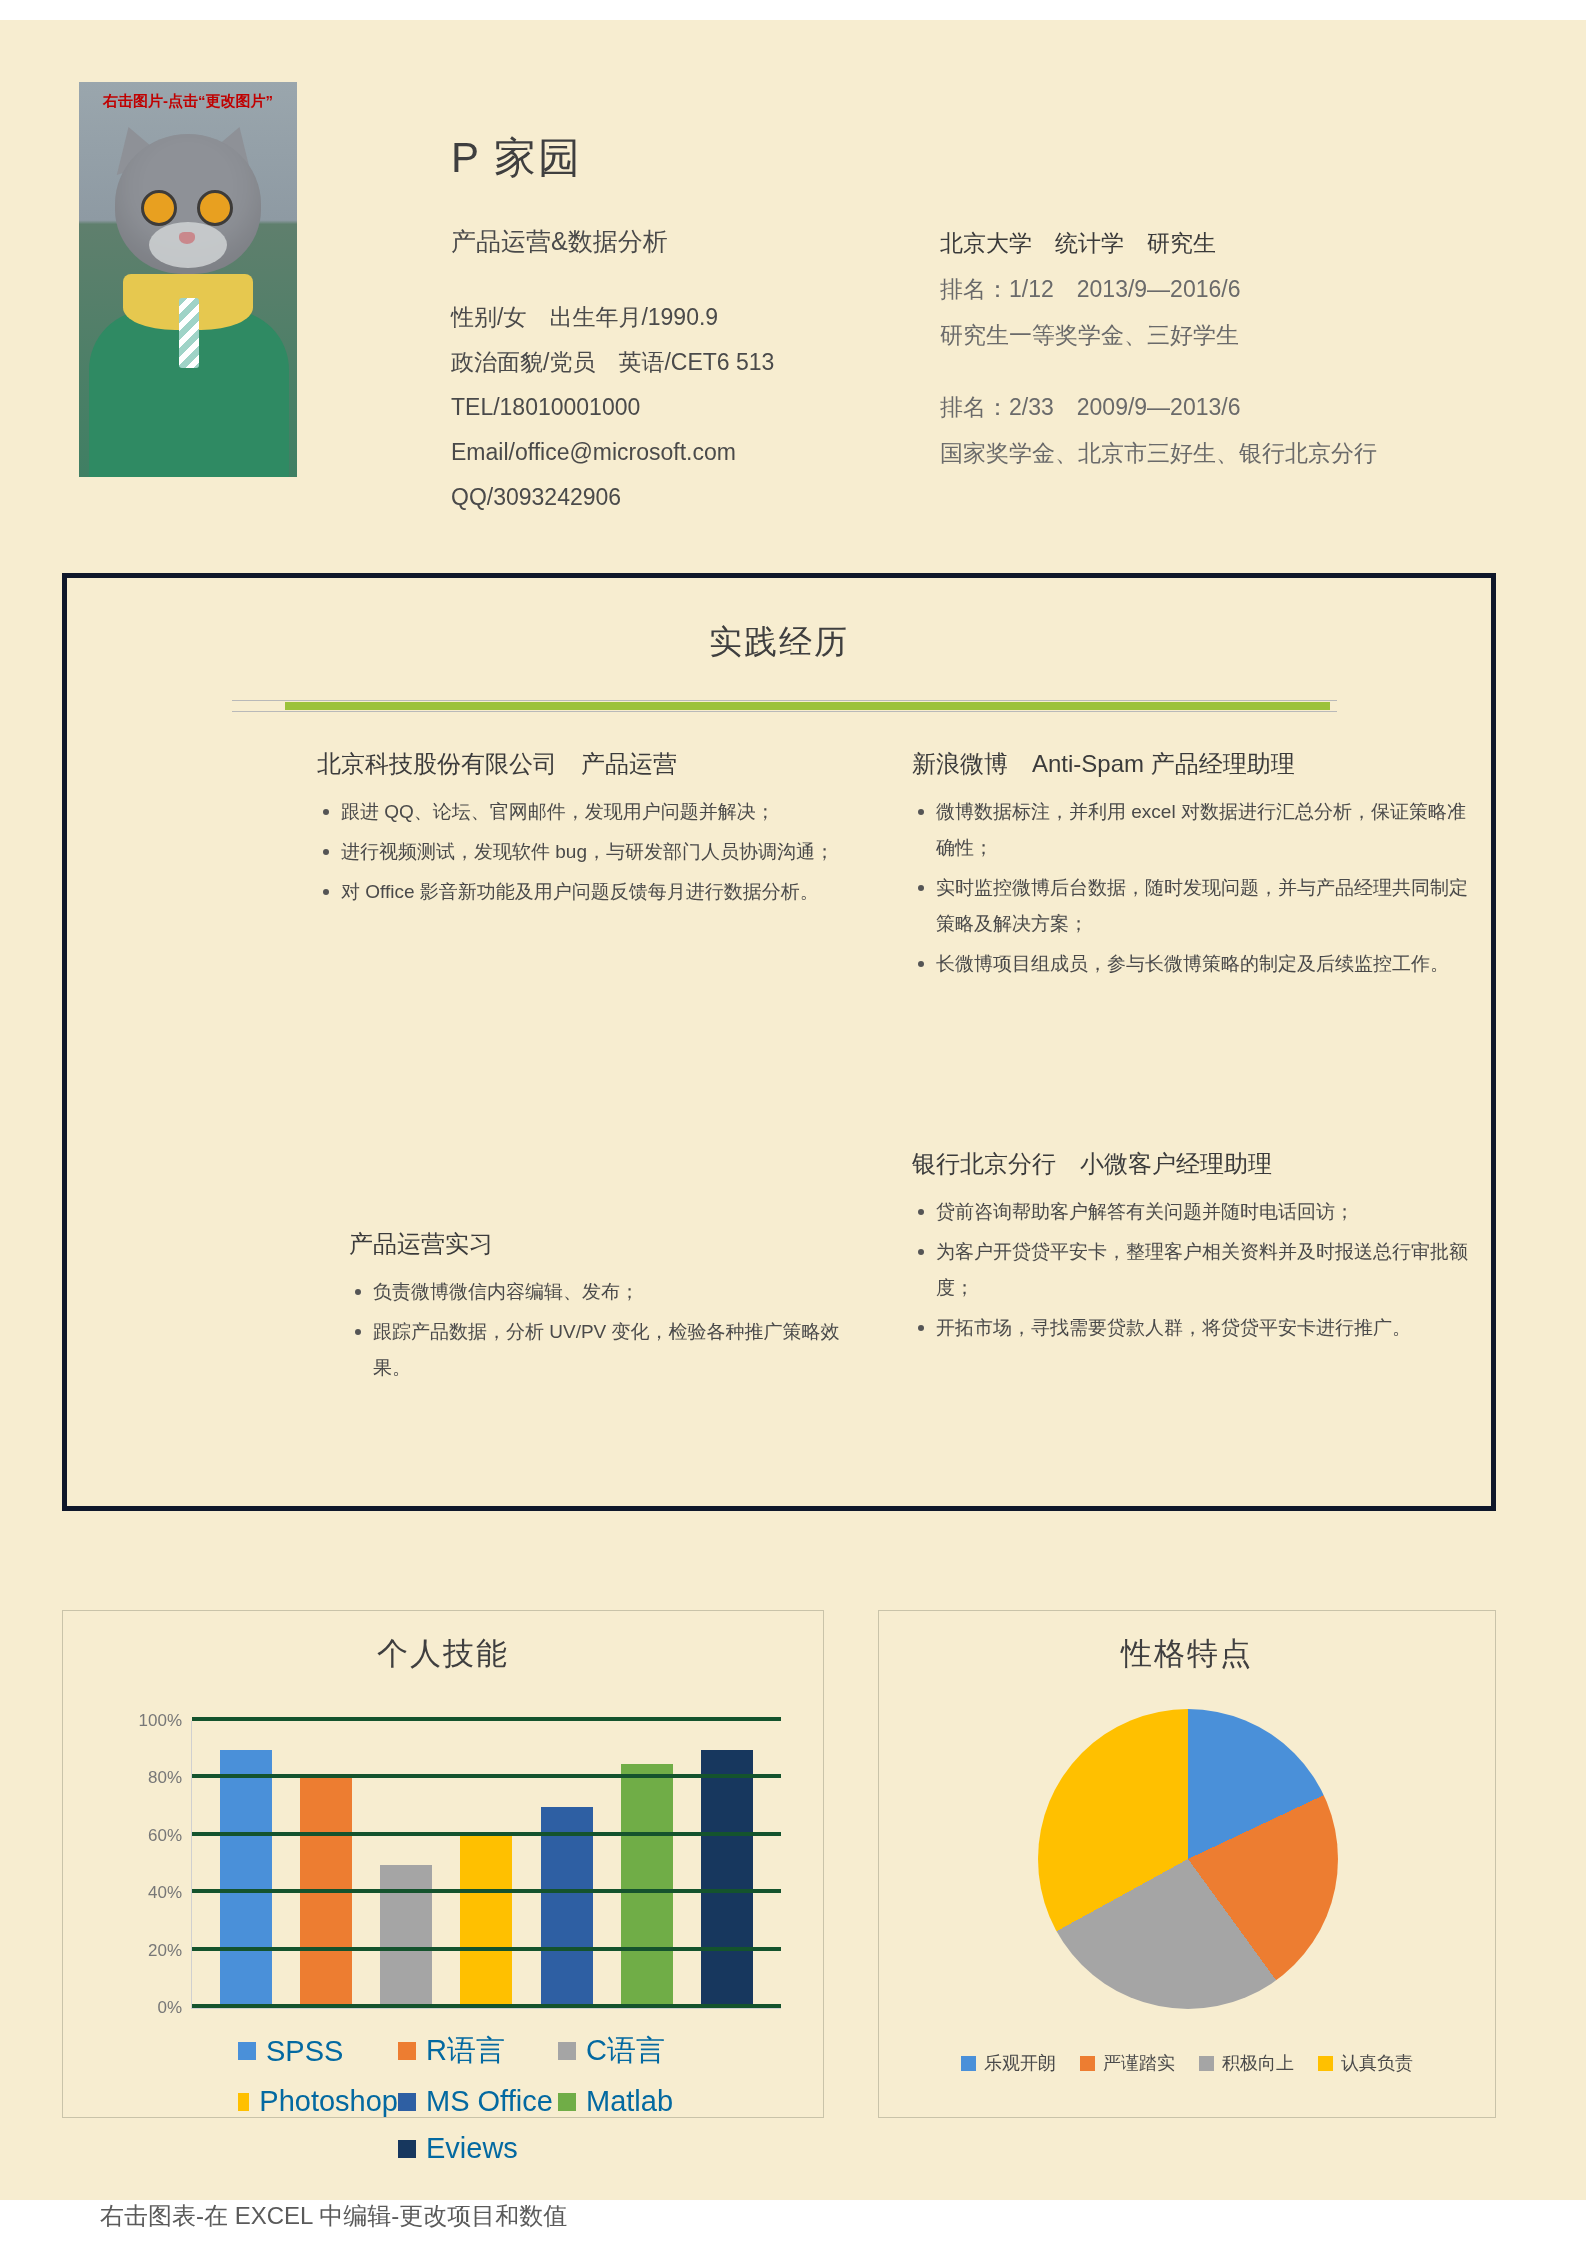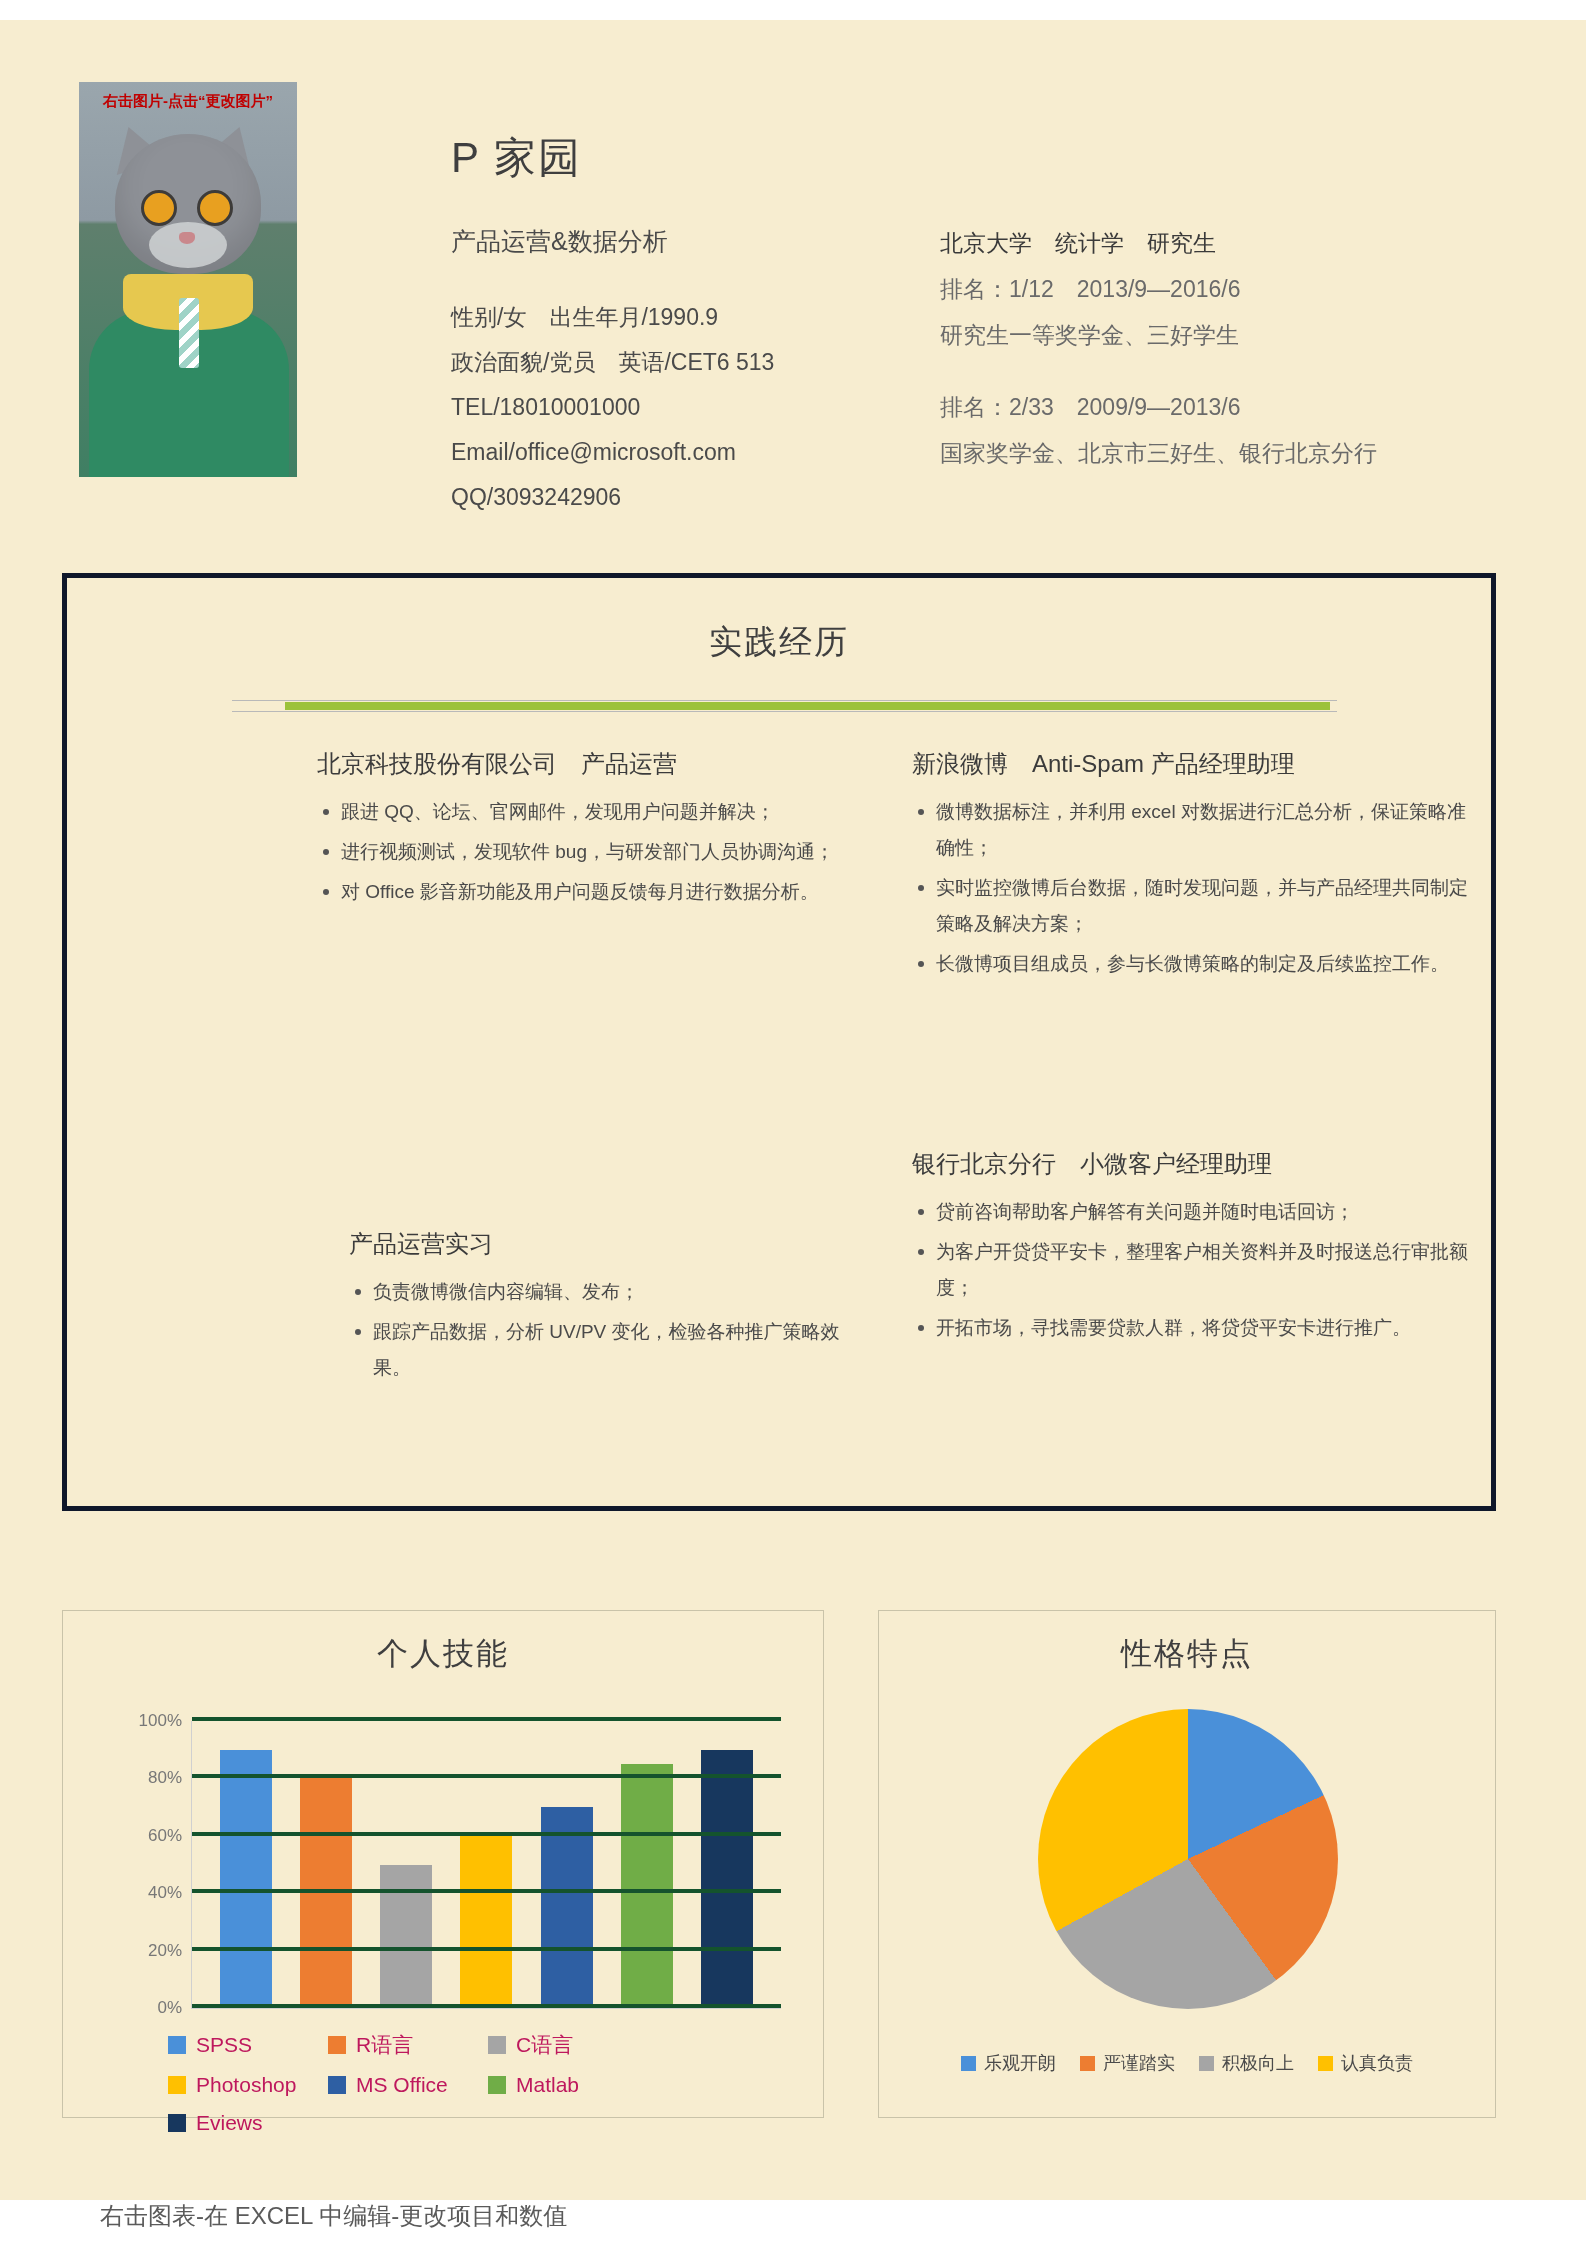--- a/index.html
+++ b/index.html
@@ -303,22 +303,23 @@
   }
   .bar-col { width: 52px; display: flex; flex-direction: column; justify-content: flex-end; height: 100%; }
   .bar { width: 100%; }
   .legend {
     position: absolute;
     left: 105px;
     top: 420px;
     width: 620px;
     display: flex;
     flex-wrap: wrap;
-    font-size: 21px;
-    color: #be185d;
+    font-size: 29px;
+    color: #0369a1;
+    justify-content: center;
   }
   .legend .item {
     display: flex;
     align-items: center;
     width: 160px;
     margin-bottom: 14px;
   }
   .legend .sw {
     width: 18px; height: 18px;
     margin-right: 10px;

